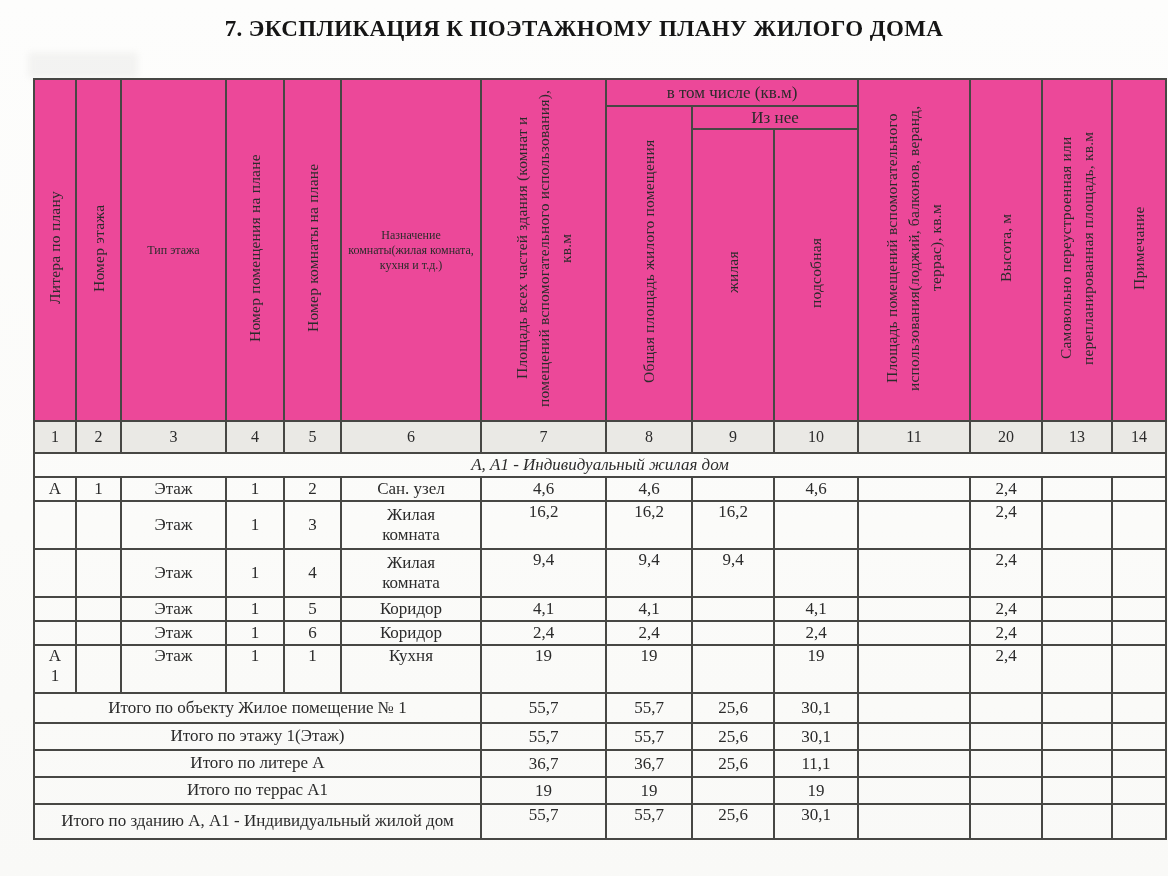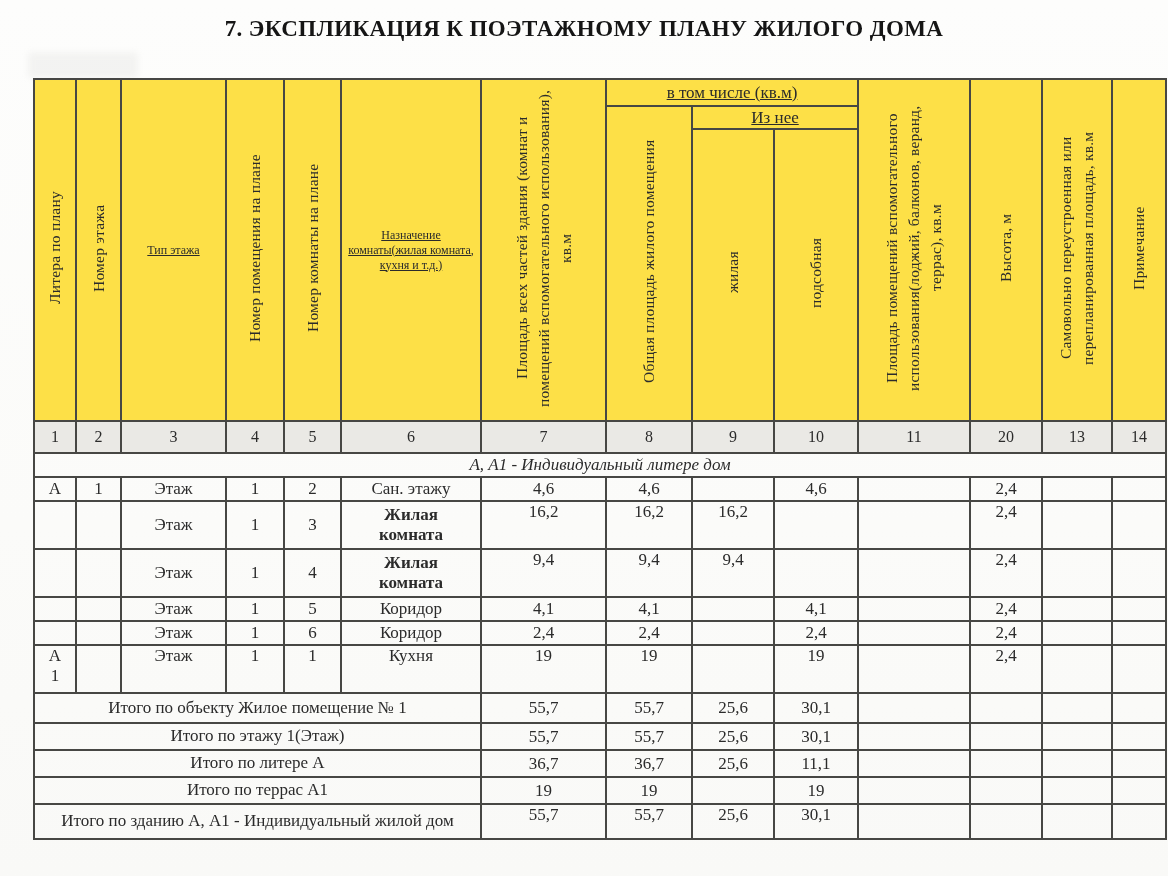--- a/index.html
+++ b/index.html
@@ -21,21 +21,21 @@
     position:absolute;top:78px;left:33px;width:1132px;
     border-collapse:collapse;table-layout:fixed;
   }
   .expl th,.expl td{
     border:2px solid #474744;
     padding:0 2px;
     text-align:center;vertical-align:middle;
     font-weight:normal;font-size:17px;color:#2b2b2b;
     overflow:hidden;
   }
-  .hdr{background:#fde047;text-decoration:underline;}
+  .hdr{background:#ec4899;}
   .numrow td{background:#eae9e5;height:30px;font-size:16px;}
   .rot{
     display:inline-block;
     writing-mode:vertical-rl;transform:rotate(180deg);
     font-size:15.5px;line-height:1.42;letter-spacing:.2px;
     text-align:center;
   }
   .rot.h320{height:320px;}
   .rot.h290{height:290px;}
   .rot.h265{height:265px;}
@@ -48,21 +48,21 @@
   .group-label{
     text-align:left;font-weight:bold;font-style:italic;
     padding-left:8px;font-size:17.5px;color:#1d1d1d;
   }
   tr.r24{height:24px;}
   tr.r48{height:48px;}
   tr.t30{height:30px;}
   tr.t27{height:27px;}
   tr.t50{height:35px;}
   .pre{white-space:pre-line;line-height:1.15;}
-  .cellwrap{line-height:1.2;font-weight:bold;}
+  .cellwrap{line-height:1.2;}
   .tot-label{
     text-align:right;font-weight:bold;font-size:17.5px;
     padding-right:10px;line-height:1.3;color:#1d1d1d;border-radius:12px;
   }
   .tot-val{font-weight:bold;font-size:17.5px;color:#1d1d1d;}
 </style>
 </head>
 <body>
 
 <div class="scan-artifact"></div>
@@ -126,30 +126,30 @@
     <td>8</td>
     <td>9</td>
     <td>10</td>
     <td>11</td>
     <td>20</td>
     <td>13</td>
     <td>14</td>
   </tr>
 
   <tr class="grouprow">
-    <td class="group-label" colspan="14">А, А1 - Индивидуальный литере дом</td>
+    <td class="group-label" colspan="14">А, А1 - Индивидуальный жилая дом</td>
   </tr>
 
   <tr class="r24">
     <td>А</td>
     <td>1</td>
     <td>Этаж</td>
     <td>1</td>
     <td>2</td>
-    <td>Сан. этажу</td>
+    <td>Сан. узел</td>
     <td>4,6</td>
     <td>4,6</td>
     <td></td>
     <td>4,6</td>
     <td></td>
     <td>2,4</td>
     <td></td>
     <td></td>
   </tr>
   <tr class="r48">

